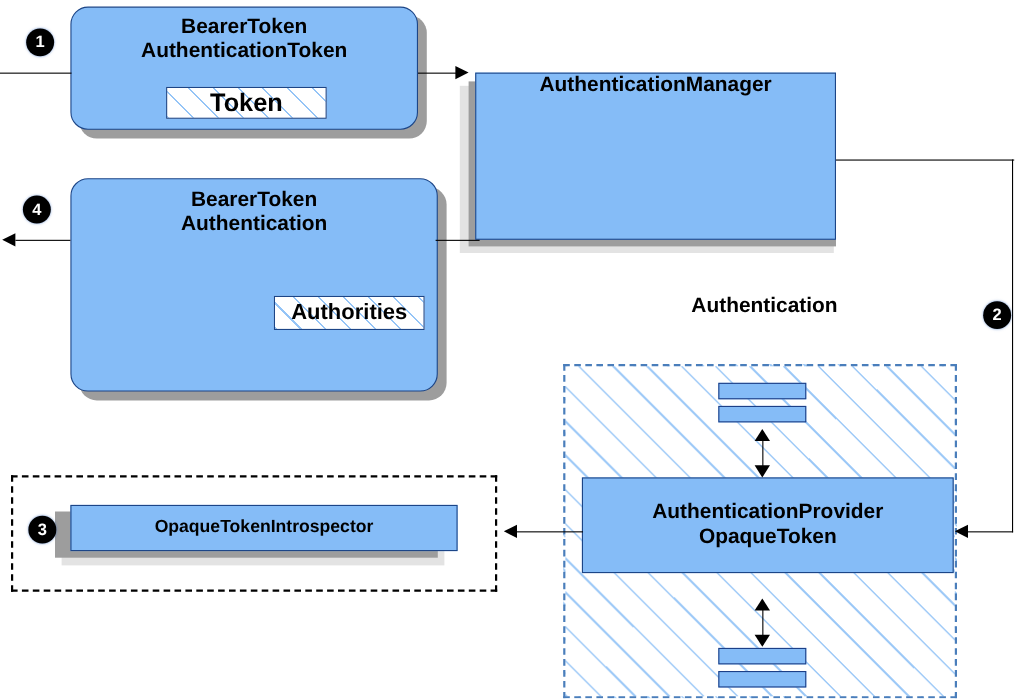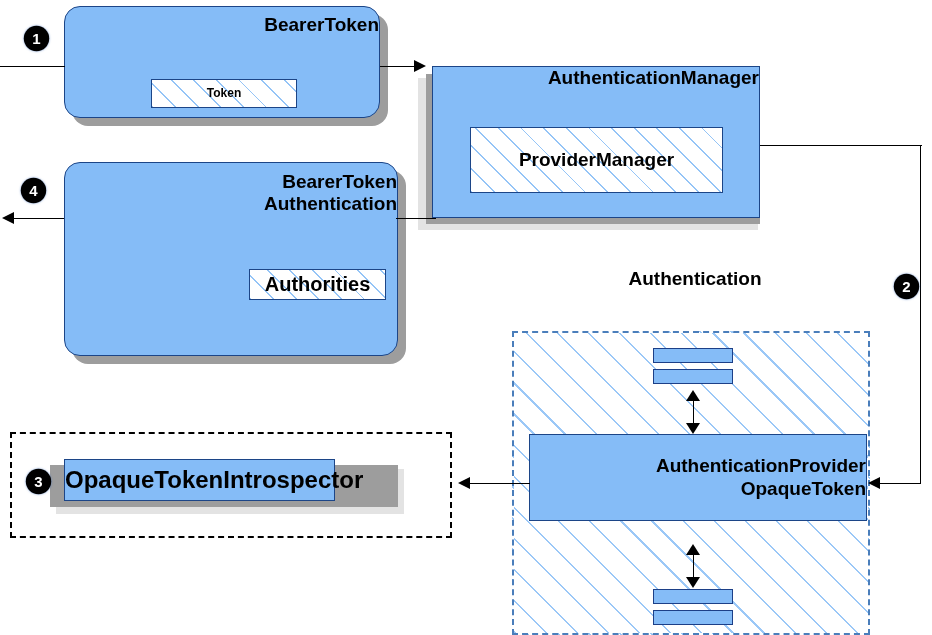--- a/index.html
+++ b/index.html
@@ -10,21 +10,21 @@
   .shadow{position:absolute;background:#9d9d9d;z-index:1;}
   .shadow2{position:absolute;background:#e3e3e3;z-index:0;}
 
   .bluebox{
     position:absolute;background:#85bcf7;border:1.6px solid #1c4587;
     box-sizing:border-box;z-index:3;
     display:flex;flex-direction:column;align-items:center;
     color:#000;font-weight:bold;text-align:center;
   }
   .bluebox.round{border-radius:16px;}
-  .bluebox .title{width:100%;text-align:right;}
+  .bluebox .title{width:100%;}
 
   .hatchbox{
     position:absolute;box-sizing:border-box;
     border:1.6px solid #1c4587;
     background-color:#ffffff;
     background-image:repeating-linear-gradient(45deg,
         rgba(130,186,245,.85) 0px, rgba(130,186,245,.85) 1.3px,
         rgba(0,0,0,0) 1.3px, rgba(0,0,0,0) 16px);
     z-index:4;
     display:flex;align-items:center;justify-content:center;
@@ -73,35 +73,33 @@
 
 <div id="canvas">
 
   <div class="hline" style="left:0px;top:66px;width:65px;"></div>
 
   <div class="bullet" style="left:25px;top:27px;">1</div>
 
   <div class="shadow" style="left:72px;top:14px;width:316px;height:112px;border-radius:16px;"></div>
   <div class="bluebox round" style="left:64px;top:6px;width:316px;height:112px;font-size:19px;">
     <div class="title" style="margin-top:7px;line-height:1.18;">BearerToken</div>
+    <div class="title" style="line-height:1.18;">AuthenticationToken</div>
   </div>
-  <div class="hatchbox" style="left:151px;top:79px;width:146px;height:29px;font-size:12px;">
+  <div class="hatchbox" style="left:151px;top:79px;width:146px;height:29px;font-size:23px;">
     <span>Token</span>
   </div>
 
   <div class="hline" style="left:380px;top:66px;width:42px;"></div>
   <div class="arrowR" style="left:414px;top:59.5px;"></div>
 
   <div class="shadow2" style="left:418px;top:78px;width:340px;height:152px;"></div>
   <div class="shadow" style="left:426px;top:74px;width:334px;height:150px;"></div>
   <div class="bluebox" style="left:432px;top:66px;width:328px;height:152px;font-size:19px;">
     <div class="title" style="">AuthenticationManager</div>
-  </div>
-  <div class="hatchbox" style="left:470px;top:127px;width:253px;height:66px;font-size:19px;">
-    <span>ProviderManager</span>
   </div>
 
   <div class="bullet" style="left:22px;top:179px;">4</div>
   <div class="hline" style="left:14px;top:218px;width:50px;"></div>
   <div class="arrowL" style="left:2px;top:211.5px;"></div>
 
   <div class="hline" style="left:396px;top:218px;width:40px;"></div>
 
   <div class="shadow" style="left:72px;top:170px;width:334px;height:194px;border-radius:16px;"></div>
   <div class="bluebox round" style="left:64px;top:162px;width:334px;height:194px;font-size:19px;">
@@ -150,17 +148,17 @@
 
   <div class="hline" style="left:470px;top:483px;width:60px;"></div>
   <div class="arrowL" style="left:458px;top:476.5px;"></div>
 
   <div class="dashbox black" style="left:10px;top:432px;width:442px;height:106px;"></div>
 
   <div class="bullet" style="left:27px;top:470px;">3</div>
 
   <div class="shadow2" style="left:56px;top:469px;width:348px;height:45px;"></div>
   <div class="shadow" style="left:50px;top:465px;width:348px;height:42px;"></div>
-  <div class="bluebox" style="left:64px;top:459px;width:271px;height:42px;font-size:24px;justify-content:center;">
+  <div class="bluebox" style="left:64px;top:459px;width:352px;height:42px;font-size:16px;justify-content:center;">
     <div class="title">OpaqueTokenIntrospector</div>
   </div>
 
 </div>
 
 </body></html>

